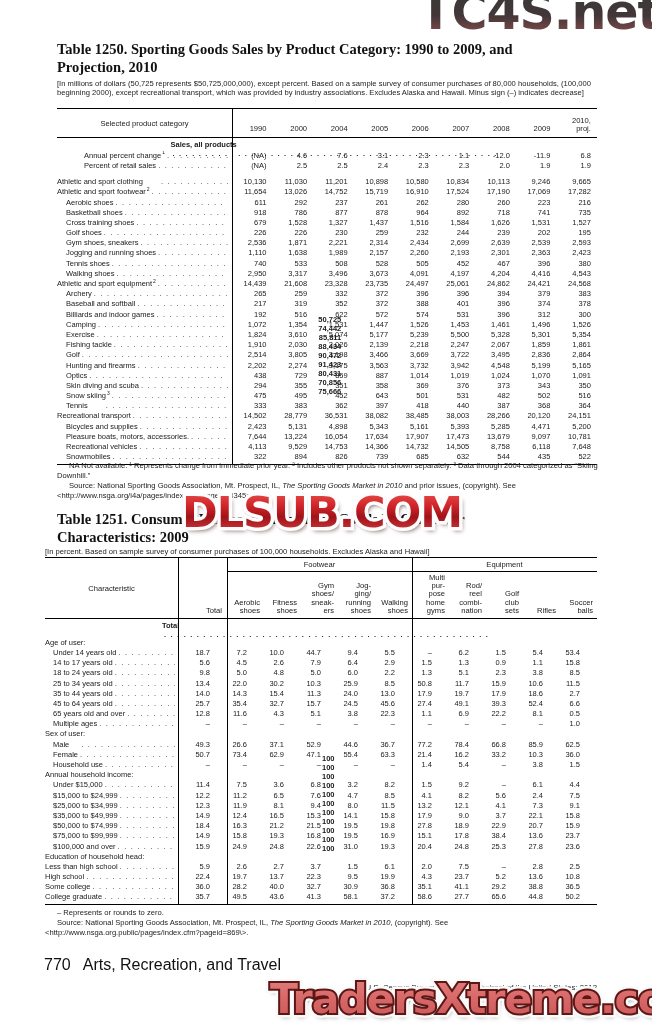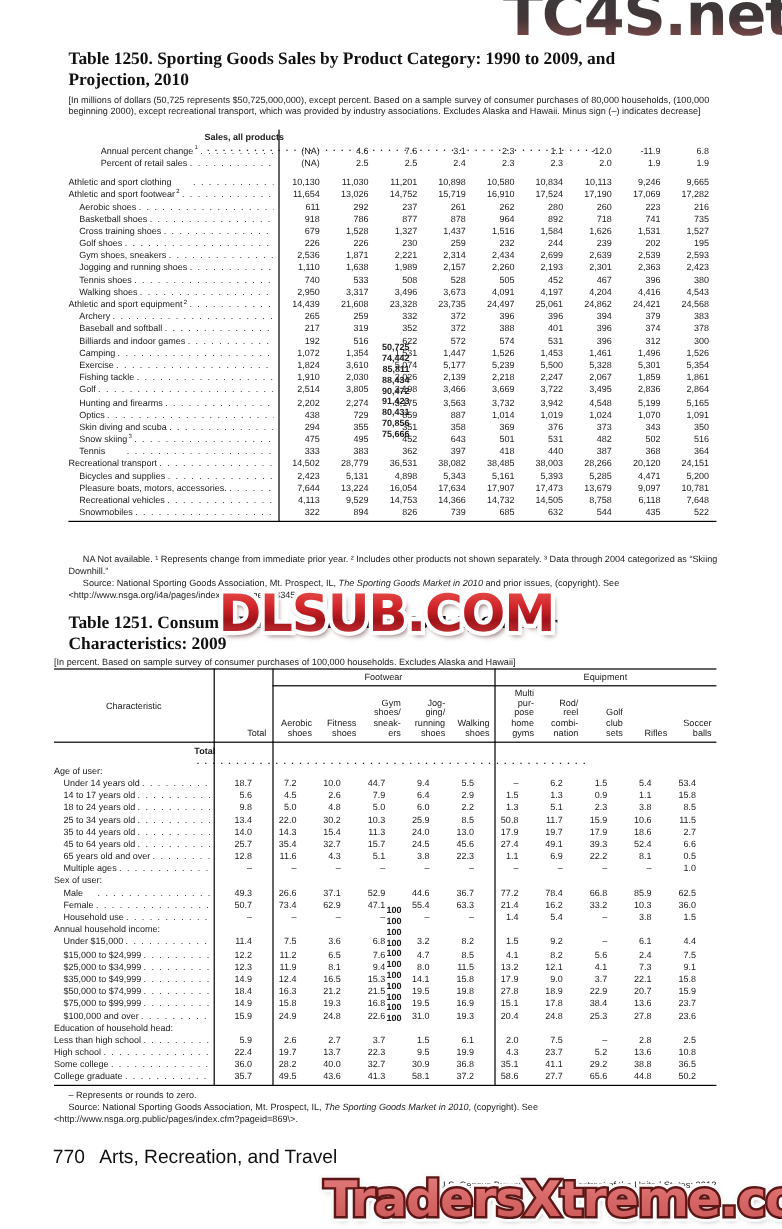--- a/index.html
+++ b/index.html
@@ -96,20 +96,34 @@
 
 <div class="page">
 
   <div class="tbl-title" style="top:40px;">
     <div>Table 1250. Sporting Goods Sales by Product Category: 1990 to 2009, and</div>
     <div>Projection, 2010</div>
   </div>
   <div class="bracket-note" style="top:79px;">[In millions of dollars (50,725 represents $50,725,000,000), except percent. Based on a sample survey of consumer purchases of 80,000 households, (100,000 beginning 2000), except recreational transport, which was provided by industry associations. Excludes Alaska and Hawaii. Minus sign (–) indicates decrease]</div>
 
   <div class="tbl t1250" id="t1250">
+    <div class="thead">
+      <div class="lblh">Selected product category</div>
+
+    <div class="yh">1990</div>
+        <div class="yh">2000</div>
+        <div class="yh">2004</div>
+        <div class="yh">2005</div>
+        <div class="yh">2006</div>
+        <div class="yh">2007</div>
+        <div class="yh">2008</div>
+        <div class="yh">2009</div>
+        <div class="yh">2010,
+proj.</div>
+      </div>
     <div class="tbody">
         <div class="tr bold">
           <div class="lbl" style="padding-left: 18px;">
             <span class="txt">Sales, all products</span>
             <span class="dots"></span>
           </div>
           <div class="td">50,725</div>
           <div class="td">74,442</div>
           <div class="td">85,811</div>
           <div class="td">88,434</div>

